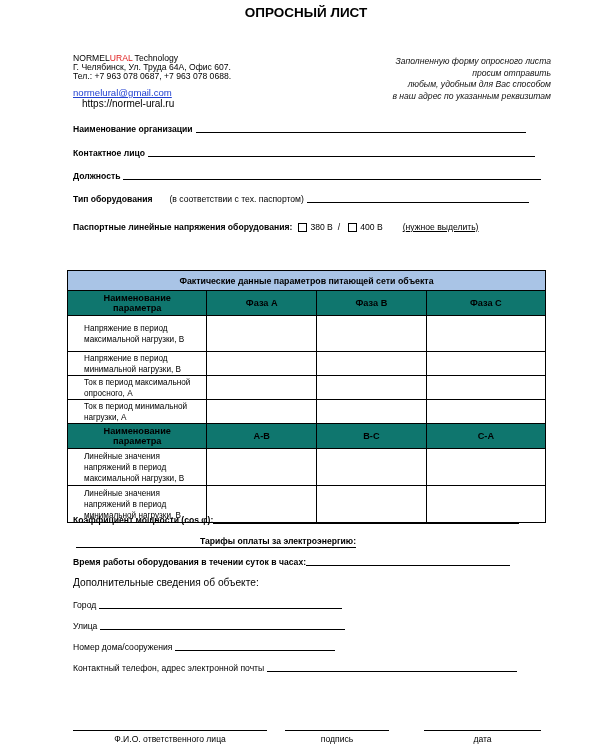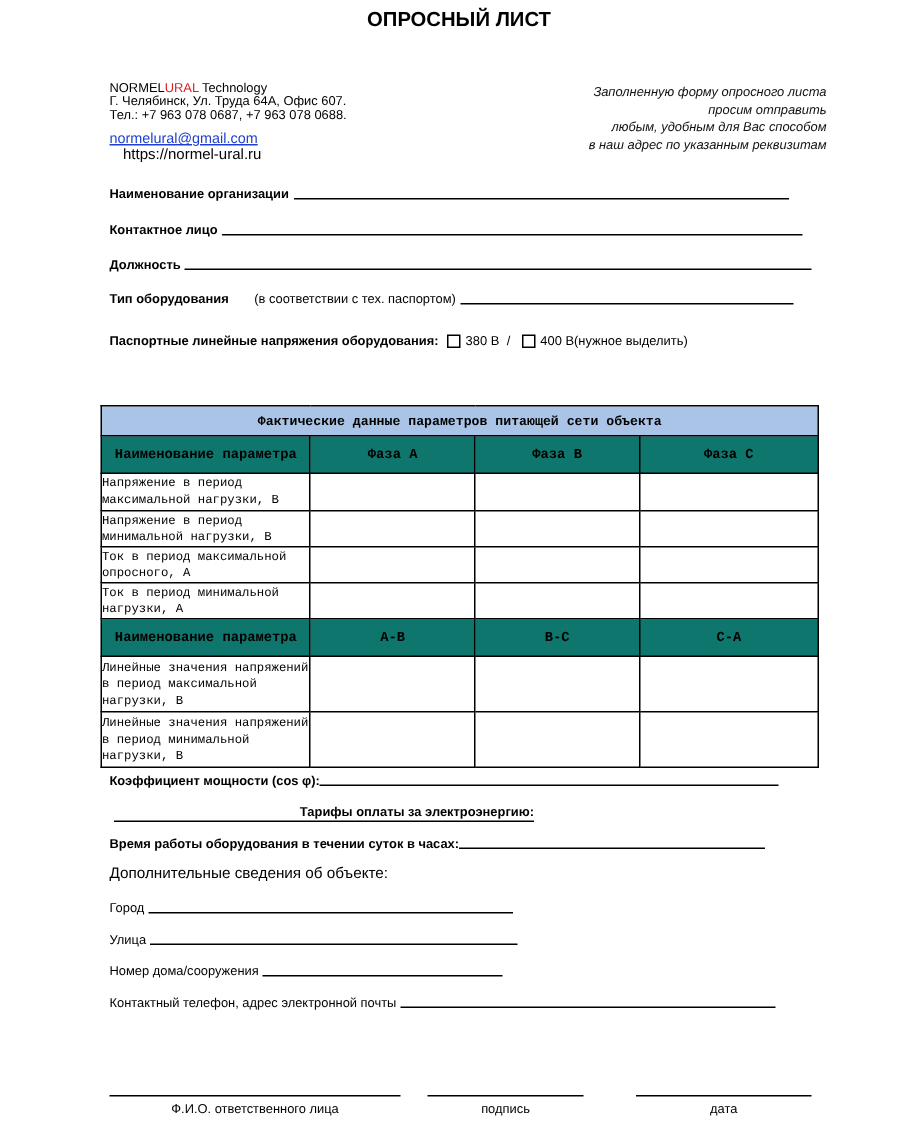--- a/index.html
+++ b/index.html
@@ -12,21 +12,21 @@
   .site { left: 82px; top: 98px; font-size: 10px; text-align: center; }
   .note { right: 61px; top: 56px; text-align: right; font-size: 8.6px; line-height: 11.6px; font-style: italic; color: #111; }
   .note .b { font-weight: normal; }
   .field { left: 73px; font-size: 8.6px; display: flex; align-items: flex-end; }
   .field .lbl { font-weight: bold; }
   .field .plain { font-weight: normal; }
   .field .line { border-bottom: 1px solid #000; height: 1px; margin-left: 3px; margin-bottom: 1px; }
   .chk { display: inline-block; width: 7px; height: 7px; border: 1px solid #000; margin: 0 3px 0 6px; vertical-align: -1px; }
 
   table.grid { position: absolute; left: 67px; top: 270px; width: 479px; border-collapse: collapse; font-size: 8.2px; }
-  table.grid td, table.grid th { border: 1px solid #000; padding: 0 0; font-family: Liberation Mono, monospace; }
+  table.grid td, table.grid th { border: 1px solid #000; padding: 0 16px; }
   table.grid .cap { background: #a9c4e6; text-align: center; font-weight: bold; font-size: 8.8px; height: 19px; }
   table.grid .hdr { background: #0f766e; text-align: center; font-weight: bold; font-size: 9.2px; line-height: 10px; }
   table.grid .pname { text-align: left; font-weight: normal; line-height: 11px; }
   .col0 { width: 131px; } .col1 { width: 103px; } .col2 { width: 103px; } .col3 { width: 112px; }
 
   .sig-line { border-bottom: 1px solid #000; height: 1px; }
   .sig-lbl { font-size: 8.6px; text-align: center; }
 </style>
 </head>
 <body>
@@ -65,41 +65,41 @@
   <span class="plain" style="margin-left:17px;">(в соответствии с тех. паспортом)</span>
   <span class="line" style="width:222px;"></span>
 </div>
 <div class="abs field" style="top:222px;">
   <span class="lbl">Паспортные линейные напряжения оборудования:</span>
   <span class="chk"></span>
     <span>380 В</span>
   <span style="margin:0 2px 0 5px;">/</span>
   <span class="chk"></span>
     <span>400 В</span>
-  <span style="margin-left:0;">(нужное выделить)</span>
+  <span style="margin-left:20px;text-decoration:underline;">(нужное выделить)</span>
 </div>
 
 <table class="grid">
   <colgroup>
       <col class="col0">
       <col class="col1">
       <col class="col2">
       <col class="col3">
     </colgroup>
   <tbody>
       <tr>
     <th colspan="4" class="cap">Фактические данные параметров питающей сети объекта</th>
   </tr>
   <tr style="height:25px;">
     <th class="hdr">Наименование параметра</th>
     <th class="hdr">Фаза А</th>
     <th class="hdr">Фаза В</th>
     <th class="hdr">Фаза С</th>
   </tr>
-  <tr style="height:25px;">
+  <tr style="height:36px;">
     <td class="pname">Напряжение в период максимальной нагрузки, В</td>
     <td></td>
     <td></td>
     <td></td>
   </tr>
   <tr style="height:24px;">
     <td class="pname">Напряжение в период минимальной нагрузки, В</td>
     <td></td>
     <td></td>
     <td></td>

